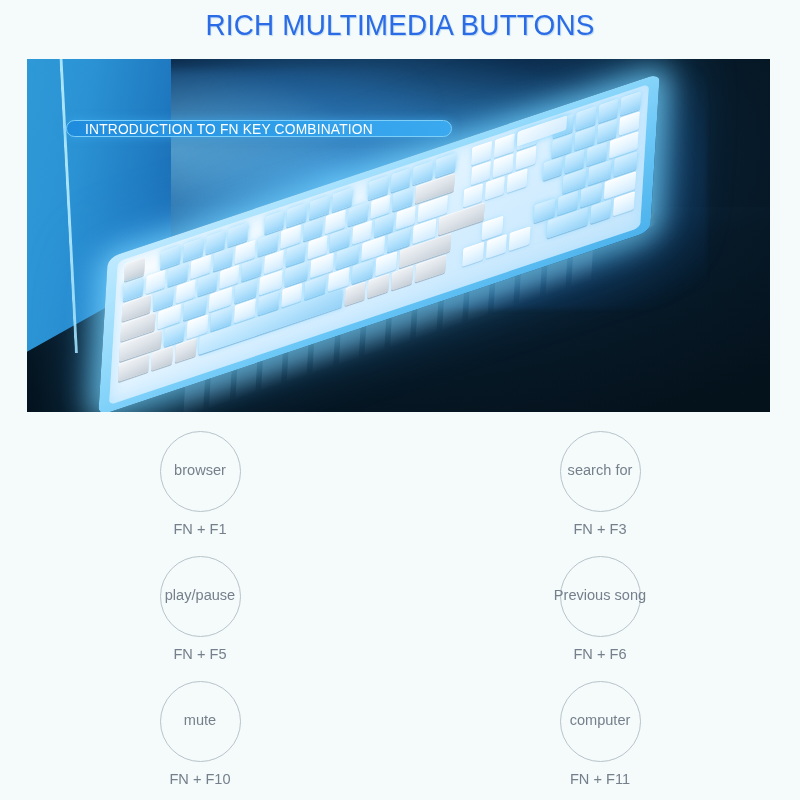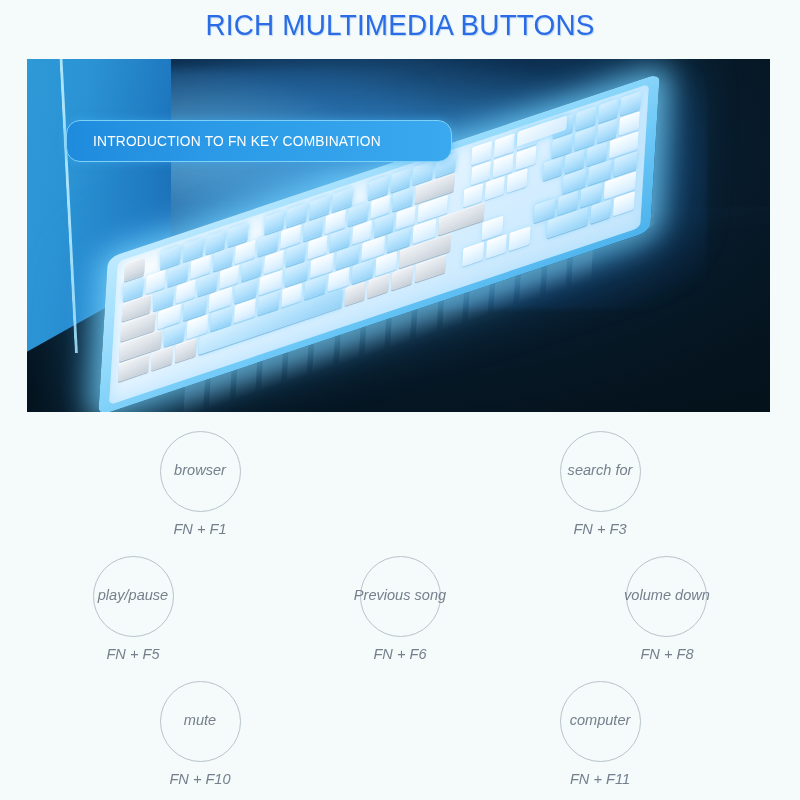--- a/index.html
+++ b/index.html
@@ -255,28 +255,28 @@
     border-radius: 3px;
     box-shadow: 0 1px 3px rgba(0,0,0,0.8);
   }
 
   
   .pill {
     position: absolute;
     left: 39px;
     top: 61px;
     width: 386px;
-    height: 42px;
+    height: 17px;
     border-radius: 14px;
     background: linear-gradient(90deg, #1f8bdd 0%, #2d9ce8 45%, #3aa9ef 100%);
     border: 1.5px solid #7fd0f8;
     box-sizing: border-box;
     display: flex;
     align-items: center;
-    padding-left: 26px;
+    padding-left: 18px;
     box-shadow: 0 0 10px rgba(60,170,240,0.6);
   }
   .pill-text {
     color: #ffffff;
     font-size: 14.5px;
     letter-spacing: 0.2px;
     font-family: "Liberation Sans Narrow", "Liberation Sans", sans-serif;
     transform: scaleX(0.95);
     transform-origin: left center;
     white-space: nowrap;
@@ -285,21 +285,20 @@
   
   .grid {
     position: absolute;
     left: 0;
     top: 424px;
     width: 800px;
   }
   .grid-row {
     display: flex;
     height: 125px;
-    font-style: italic;
   }
   .cell {
     flex: 1 1 0;
     position: relative;
   }
   .circle {
     position: absolute;
     left: 50%;
     top: 7px;
     width: 81px;
@@ -553,25 +552,20 @@
     <div class="cell">
       <div class="circle"></div>
       <div class="circle-label">play/pause</div>
       <div class="combo-label">FN + F5</div>
     </div>
     <div class="cell">
       <div class="circle"></div>
       <div class="circle-label">Previous song</div>
       <div class="combo-label">FN + F6</div>
     </div>
-    <div class="cell">
-      <div class="circle"></div>
-      <div class="circle-label">volume down</div>
-      <div class="combo-label">FN + F8</div>
-    </div>
   </div>
 
   <div class="grid-row">
     <div class="cell">
       <div class="circle"></div>
       <div class="circle-label">mute</div>
       <div class="combo-label">FN + F10</div>
     </div>
     <div class="cell">
       <div class="circle"></div>

